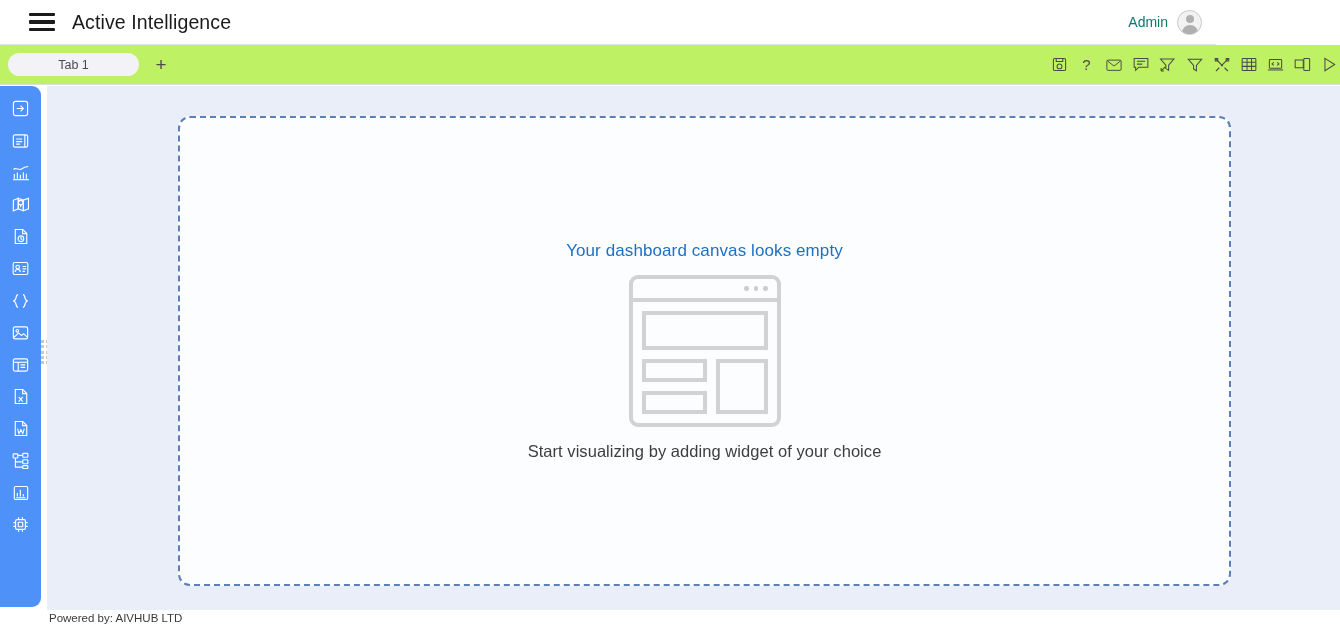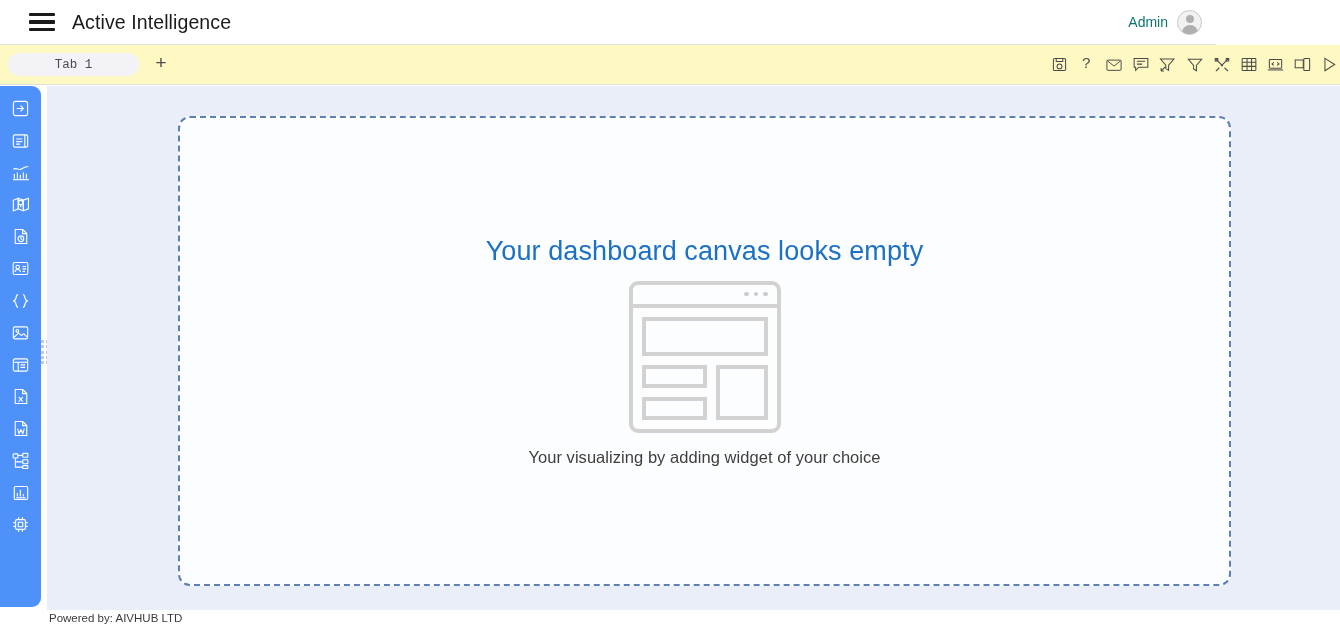--- a/index.html
+++ b/index.html
@@ -53,23 +53,23 @@
   #user-avatar::after {
     content: ""; position: absolute;
     width: 16px; height: 11px; border-radius: 8px 8px 0 0;
     background: #b0b0b0; left: 4px; top: 14.5px;
   }
 
   
   #tab-bar {
     position: absolute; left: 0; top: 45px;
     width: 1340px; height: 40px;
-    background: #fef9c3;
+    background: #bef264;
     border-bottom: 1px solid #dedede;
-    display: flex; align-items: center; font-family: Liberation Mono, monospace;
+    display: flex; align-items: center;
   }
   #tab-list { display: flex; align-items: center; margin-left: 8px; }
   .tab-item {
     width: 131px; height: 23px;
     background: #f2f2f7; border-radius: 12px;
     display: flex; align-items: center; justify-content: center;
     font-size: 12.5px; color: #4a4a55;
     cursor: pointer;
   }
   #add-tab-button {
@@ -132,21 +132,21 @@
   #dashboard-dropzone {
     position: absolute; left: 131px; top: 30px;
     width: 1053px; height: 470px;
     background: #fcfdff;
     border: 2px dashed #5d7fb5;
     border-radius: 12px;
     display: flex; flex-direction: column;
     align-items: center; justify-content: center;
   }
   #empty-title {
-    font-size: 27px;
+    font-size: 17px;
     color: #1c71c4;
     font-weight: 400;
     margin-bottom: 14px;
     letter-spacing: 0.1px;
   }
   #empty-subtitle {
     font-size: 16.5px;
     color: #3e3e3e;
     margin-top: 15px;
     letter-spacing: 0.05px;
@@ -424,19 +424,19 @@
             <div id="wf-lower-left">
               <div class="wf-panel"></div>
               <div class="wf-panel"></div>
             </div>
             <div class="wf-panel" id="wf-right-panel"></div>
           </div>
         </div>
       </div>
     </div>
 
-    <div id="empty-subtitle">Your visualizing by adding widget of your choice</div>
+    <div id="empty-subtitle">Start visualizing by adding widget of your choice</div>
   </div>
 </div>
 
 <div id="footer">
   <span id="footer-text">Powered by: AIVHUB LTD</span>
 </div>
 
 </body></html>

